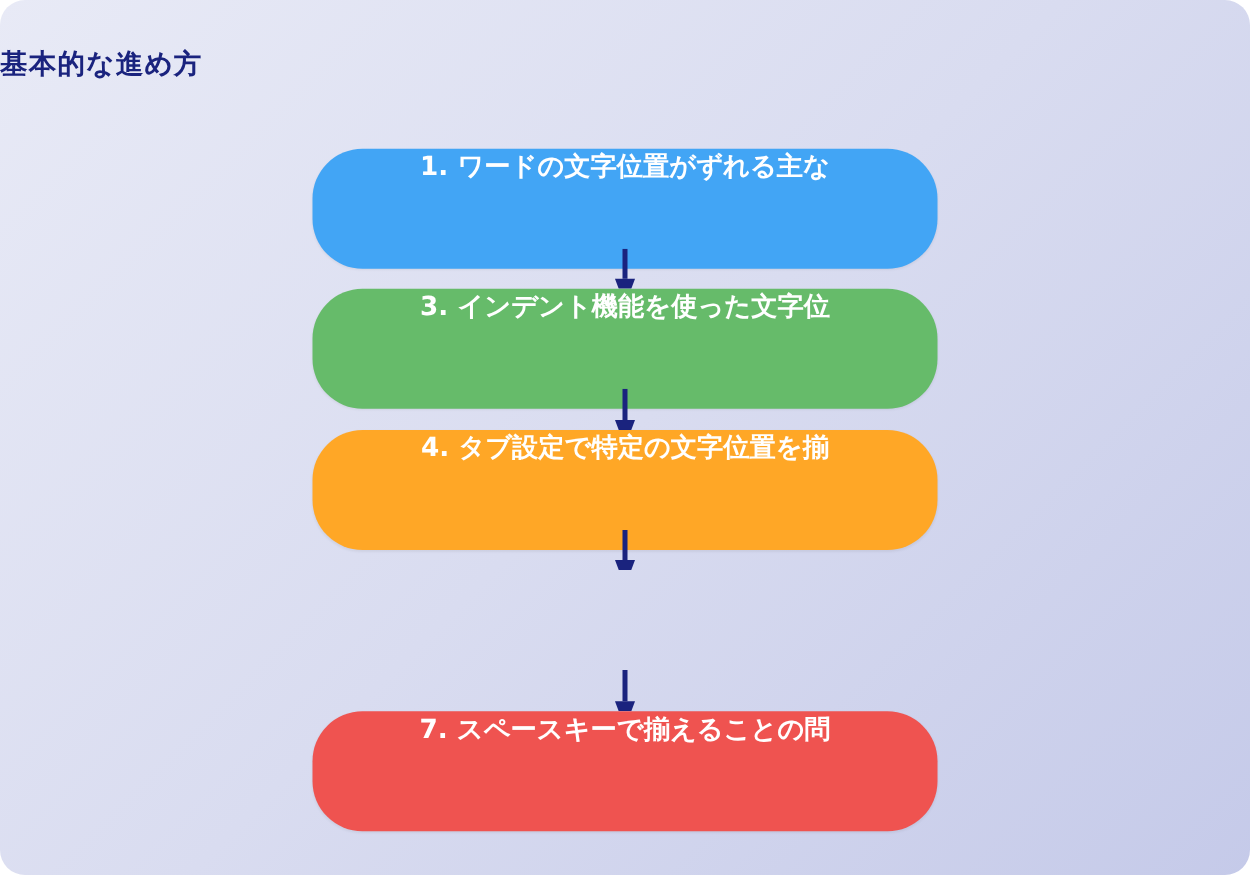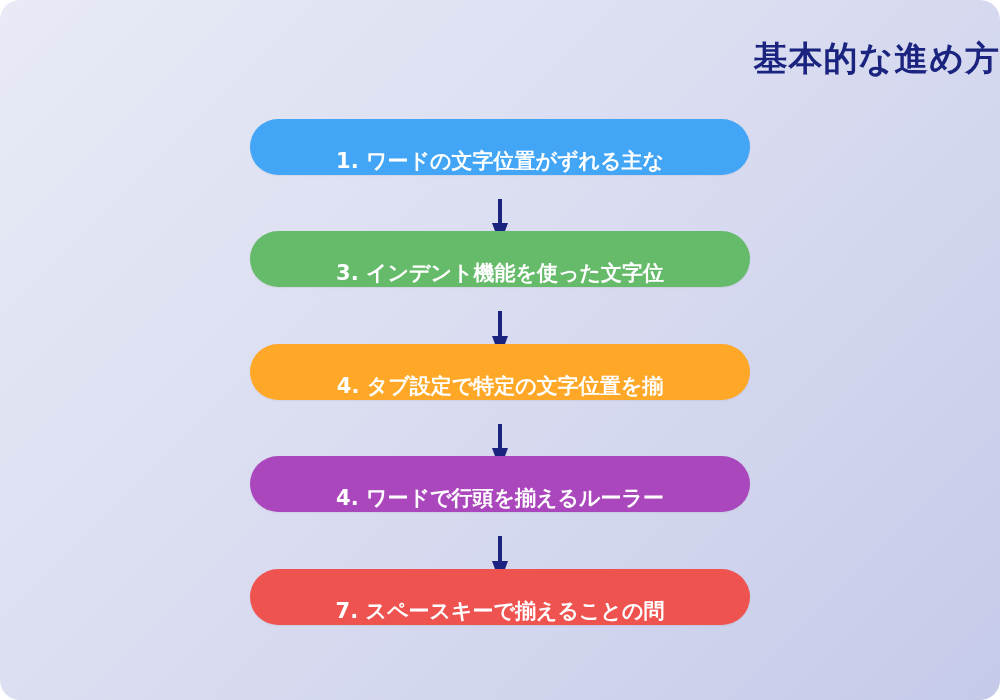--- a/index.html
+++ b/index.html
@@ -16,35 +16,35 @@
       width: 1000px;
       height: 700px;
       border-radius: 20px;
       background: linear-gradient(135deg, #e8eaf6 0%, #d9dcf0 50%, #c5cae9 100%);
       overflow: hidden;
     }
     .title {
       position: absolute;
       left: 0; right: 0;
       top: 36px;
-      text-align: right;
+      text-align: left;
       font-family: "DejaVu Sans", sans-serif;
-      font-size: 34px;
+      font-size: 22px;
       font-weight: bold;
       color: #1a237e;
       letter-spacing: 1px;
     }
     .step {
       position: absolute;
       left: 250px;
       width: 500px;
-      height: 56px;
+      height: 96px;
       border-radius: 40px;
       display: flex;
-      align-items: flex-end;
+      align-items: flex-start;
       justify-content: center;
       box-shadow: 0 1px 2px rgba(0,0,0,0.06);
     }
     .step-label {
       font-family: "DejaVu Sans", sans-serif;
       font-size: 21px;
       font-weight: bold;
       color: #ffffff;
       white-space: nowrap;
     }
@@ -89,23 +89,20 @@
     <span class="step-label">4. タブ設定で特定の文字位置を揃</span>
   </div>
 
   <div class="arrow" style="top:424px;">
     <svg width="18" height="32" viewBox="0 0 18 32">
       <rect x="7" y="0" width="4" height="24" fill="#1a237e"></rect>
       <polygon points="1,24 17,24 14,32 4,32" fill="#1a237e"></polygon>
     </svg>
   </div>
 
-  <div class="step" style="top: 456px; background: rgb(171, 71, 188);">
-    <span class="step-label">4. ワードで行頭を揃えるルーラー</span>
-  </div>
 
   <div class="arrow" style="top:536px;">
     <svg width="18" height="33" viewBox="0 0 18 33">
       <rect x="7" y="0" width="4" height="25" fill="#1a237e"></rect>
       <polygon points="1,25 17,25 14,33 4,33" fill="#1a237e"></polygon>
     </svg>
   </div>
 
   <div class="step" style="top: 569px; background: rgb(239, 83, 80);">
     <span class="step-label">7. スペースキーで揃えることの問</span>

